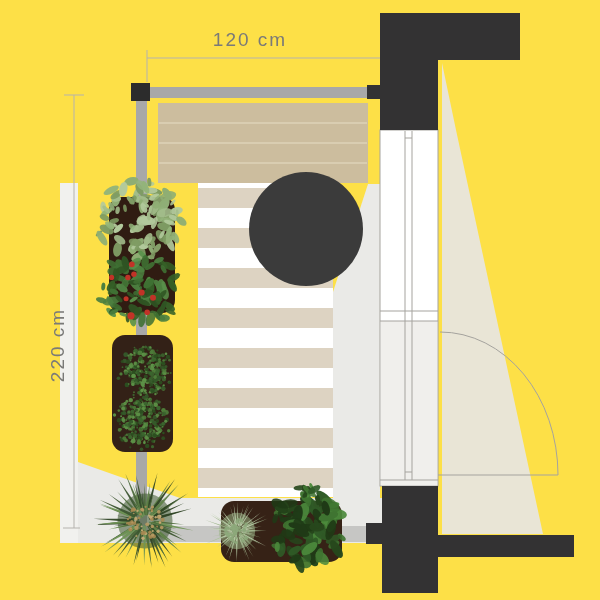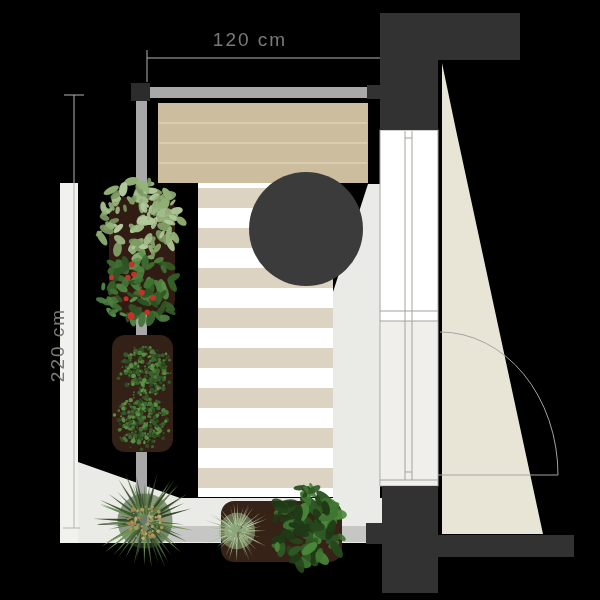--- a/index.html
+++ b/index.html
@@ -1,16 +1,16 @@
 <!DOCTYPE html>
 <html style="--wall: #333233; --railing: #a8a8a8; --railing_light: #c6c6c4; --post: #2c2c2c; --bench: #ccbd9e; --bench_line: #d9cdb1; --rug_base: #ffffff; --rug_stripe: #ddd3c2; --table: #3b3b3b; --planter: #33201575; --planter_solid: #332015; --shade: #eaeae7; --shade_soft: #f1f1ee; --door_shade: #e9e5d6; --line: #b5b3ae; --frame_line: #a5a39e; --door_lower: #f0efec; --dim_text: #7a7a78; --berry: #c13327;"><head>
 <meta charset="utf-8">
 <style>
   html,body{margin:0;padding:0;background:#ffffff;}
-  .canvas{position:relative;width:600px;height:600px;background:#000000;overflow:hidden;
+  .canvas{position:relative;width:600px;height:600px;background:#fde047;overflow:hidden;
           font-family:"Liberation Sans",sans-serif;}
   .plan-svg{position:absolute;left:0;top:0;}
   .dim-label{position:absolute;color:var(--dim_text);font-size:19px;letter-spacing:2px;
              text-align:center;white-space:nowrap;}
   .dim-label.vertical{transform:rotate(-90deg);}
   
   .c-wall{fill:var(--wall);}
   .c-rail{fill:var(--railing);}
   .c-rail-light{fill:var(--railing_light);}
   .c-post{fill:var(--post);}

